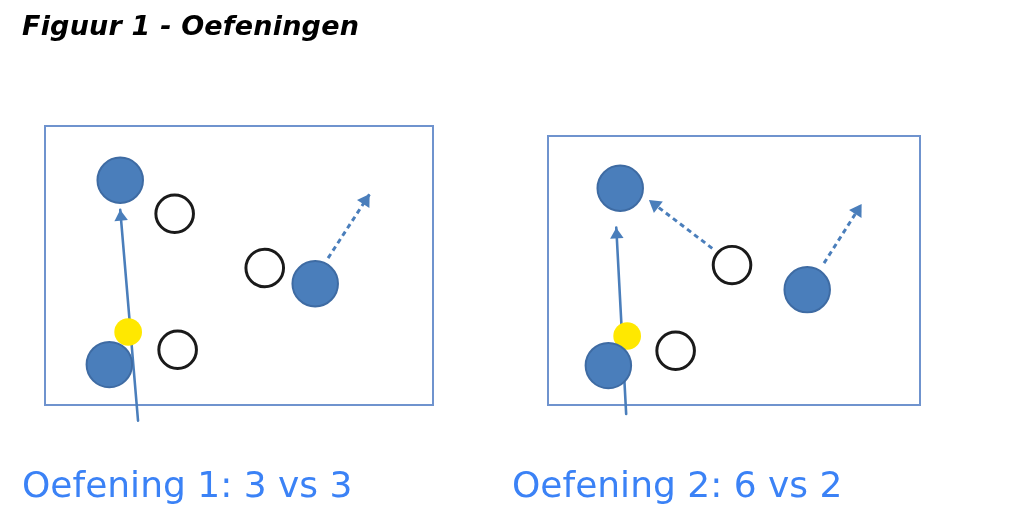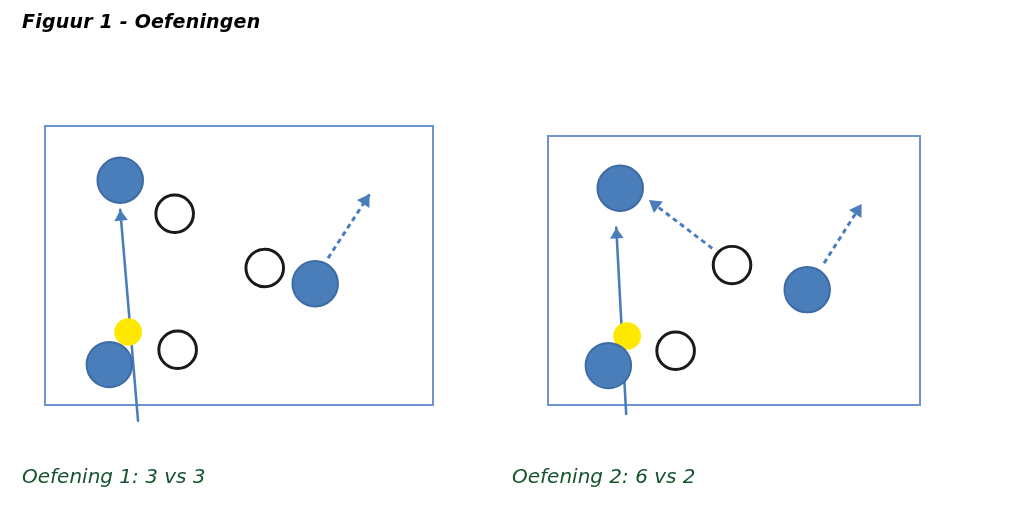--- a/index.html
+++ b/index.html
@@ -11,21 +11,21 @@
     width: 1024px;
     height: 521px;
     position: relative;
     font-family: "DejaVu Sans", "Liberation Sans", sans-serif;
     overflow: hidden;
   }
   #figure-title {
     position: absolute;
     left: 22px;
     top: 10px;
-    font-size: 19px;
+    font-size: 27px;
     font-weight: bold;
     font-style: italic;
     color: #000000;
     letter-spacing: 0.2px;
     white-space: nowrap;
   }
   .court {
     position: absolute;
     box-sizing: border-box;
     border: 2px solid #6F93CE;
@@ -47,24 +47,23 @@
     position: absolute;
     left: 0;
     top: 0;
     width: 100%;
     height: 100%;
     display: block;
     overflow: visible;
   }
   .caption {
     position: absolute;
-    font-size: 20px;
-    color: #14532d;
+    font-size: 36px;
+    color: #3b82f6;
     white-space: nowrap;
-    font-style: italic;
   }
   #caption-1 {
     left: 22px;
     top: 464px;
   }
   #caption-2 {
     left: 512px;
     top: 464px;
   }
 </style>

